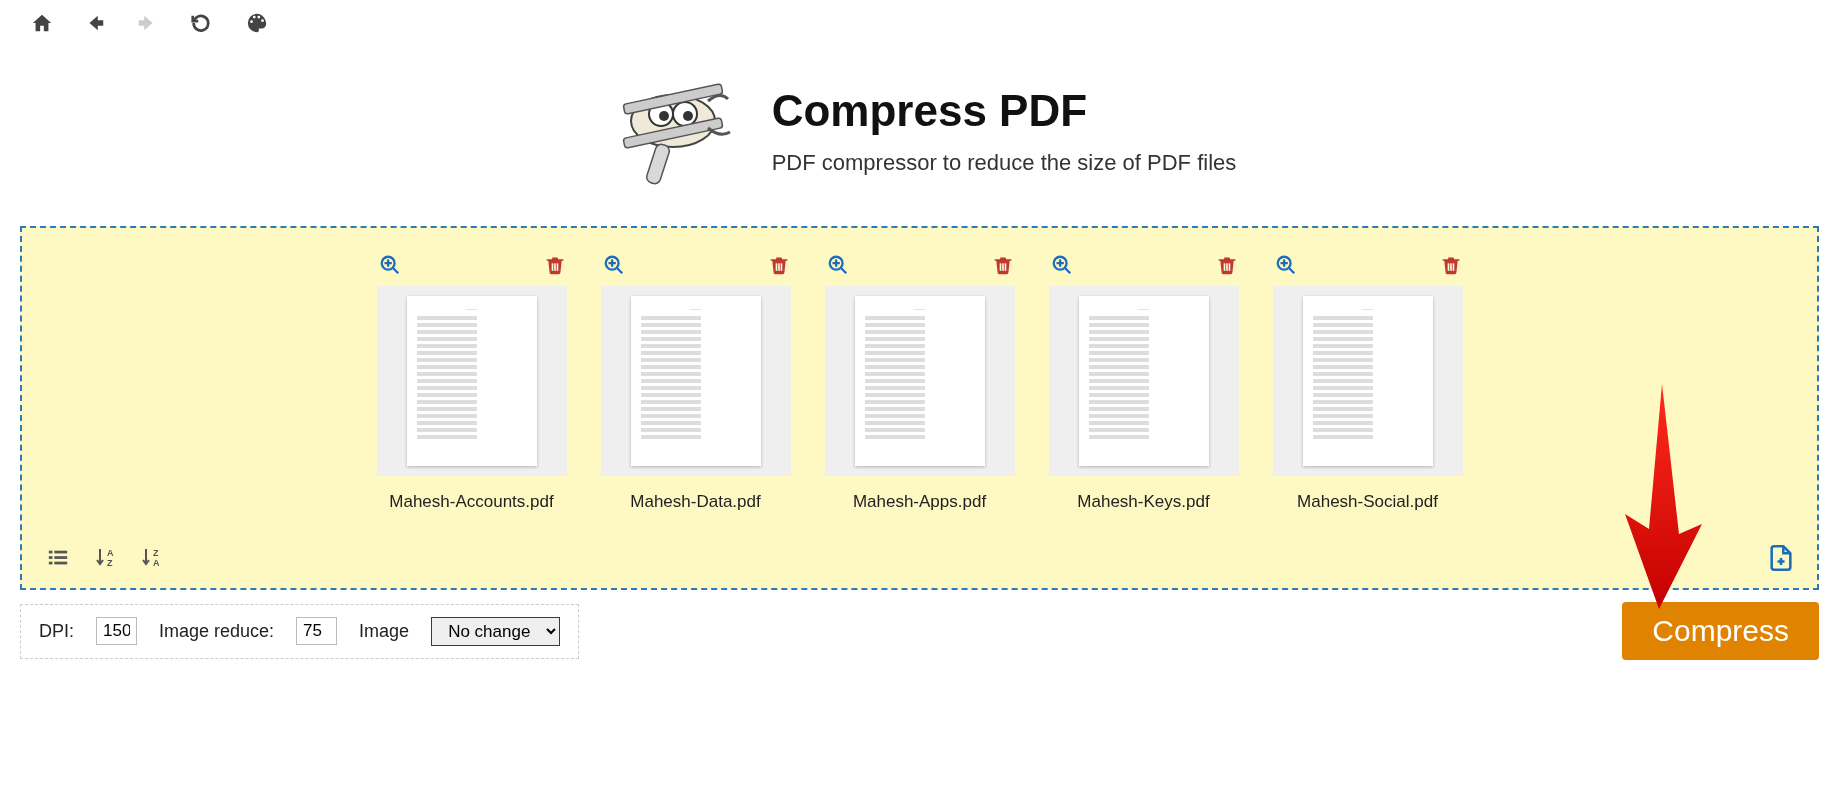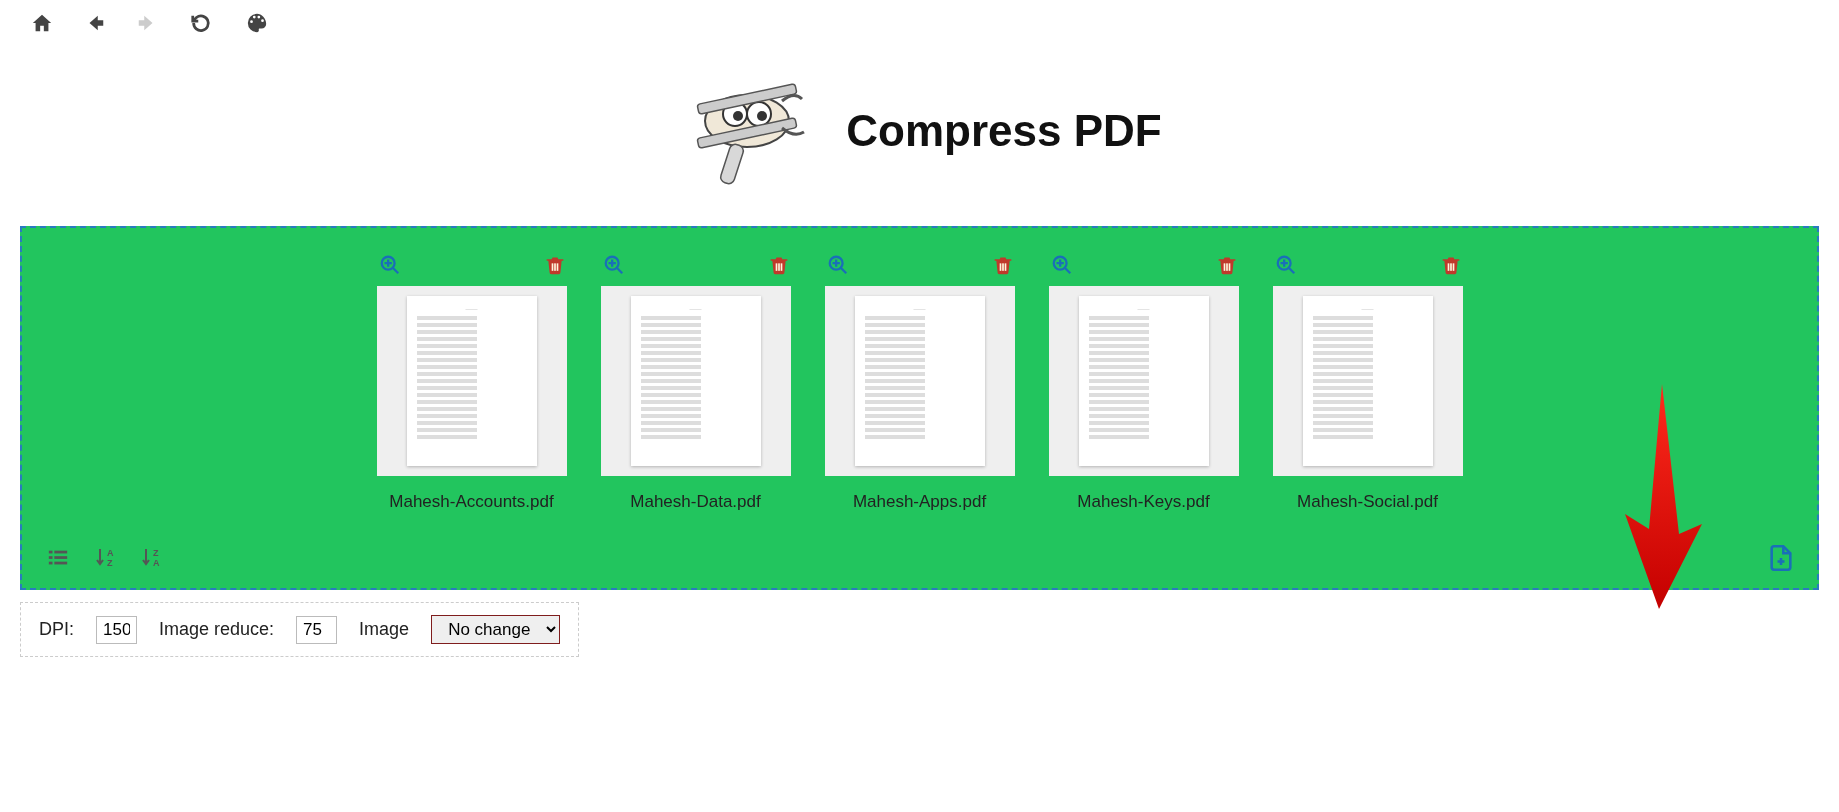--- a/index.html
+++ b/index.html
@@ -40,21 +40,21 @@
     color: #111;
   }
   .header-text p {
     margin: 14px 0 0;
     font-size: 22px;
     color: #333;
   }
   .dropzone {
     margin: 0 20px;
     border: 2px dashed #2a7ac0;
-    background: #22c55e;
+    background: #fef9c3;
     padding: 26px 22px 12px;
     position: relative;
   }
   .files {
     display: flex;
     gap: 34px;
     justify-content: center;
     flex-wrap: wrap;
   }
   .file-card { width: 190px; }
@@ -192,20 +192,21 @@
       <circle cx="85" cy="50" r="5" fill="#333"></circle>
       <rect x="20" y="28" width="100" height="10" rx="3" fill="#ccc" stroke="#555" stroke-width="1.5" transform="rotate(-12 70 33)"></rect>
       <rect x="20" y="62" width="100" height="10" rx="3" fill="#ccc" stroke="#555" stroke-width="1.5" transform="rotate(-12 70 67)"></rect>
       <rect x="48" y="78" width="14" height="40" rx="6" fill="#d8d8d8" stroke="#555" stroke-width="1.5" transform="rotate(18 55 98)"></rect>
       <path d="M105 35 q12 -10 20 -2" stroke="#555" stroke-width="3" fill="none"></path>
       <path d="M105 62 q12 10 22 4" stroke="#555" stroke-width="3" fill="none"></path>
     </svg>
   </div>
   <div class="header-text">
     <h1>Compress PDF</h1>
+    <p>PDF compressor to reduce the size of PDF files</p>
   </div>
 </div>
 
 <div class="dropzone">
   <div class="files" id="file-list">
   <div class="file-card">
     <div class="file-actions">
       <span class="zoom">
         <svg width="22" height="22" viewBox="0 0 24 24" fill="none" stroke="currentColor" stroke-width="2.5">
               <circle cx="10" cy="10" r="7"></circle>
@@ -473,13 +474,14 @@
     <label>DPI:</label>
     <input type="text" value="150" style="">
     <label>Image reduce:</label>
     <input type="text" value="75" style="">
     <label>Image</label>
     <select>
       <option>No change</option>
     </select>
   </div>
   <div class="spacer-flex"></div>
+  <button class="compress-btn">Compress</button>
 </div>
 
 </body></html>

